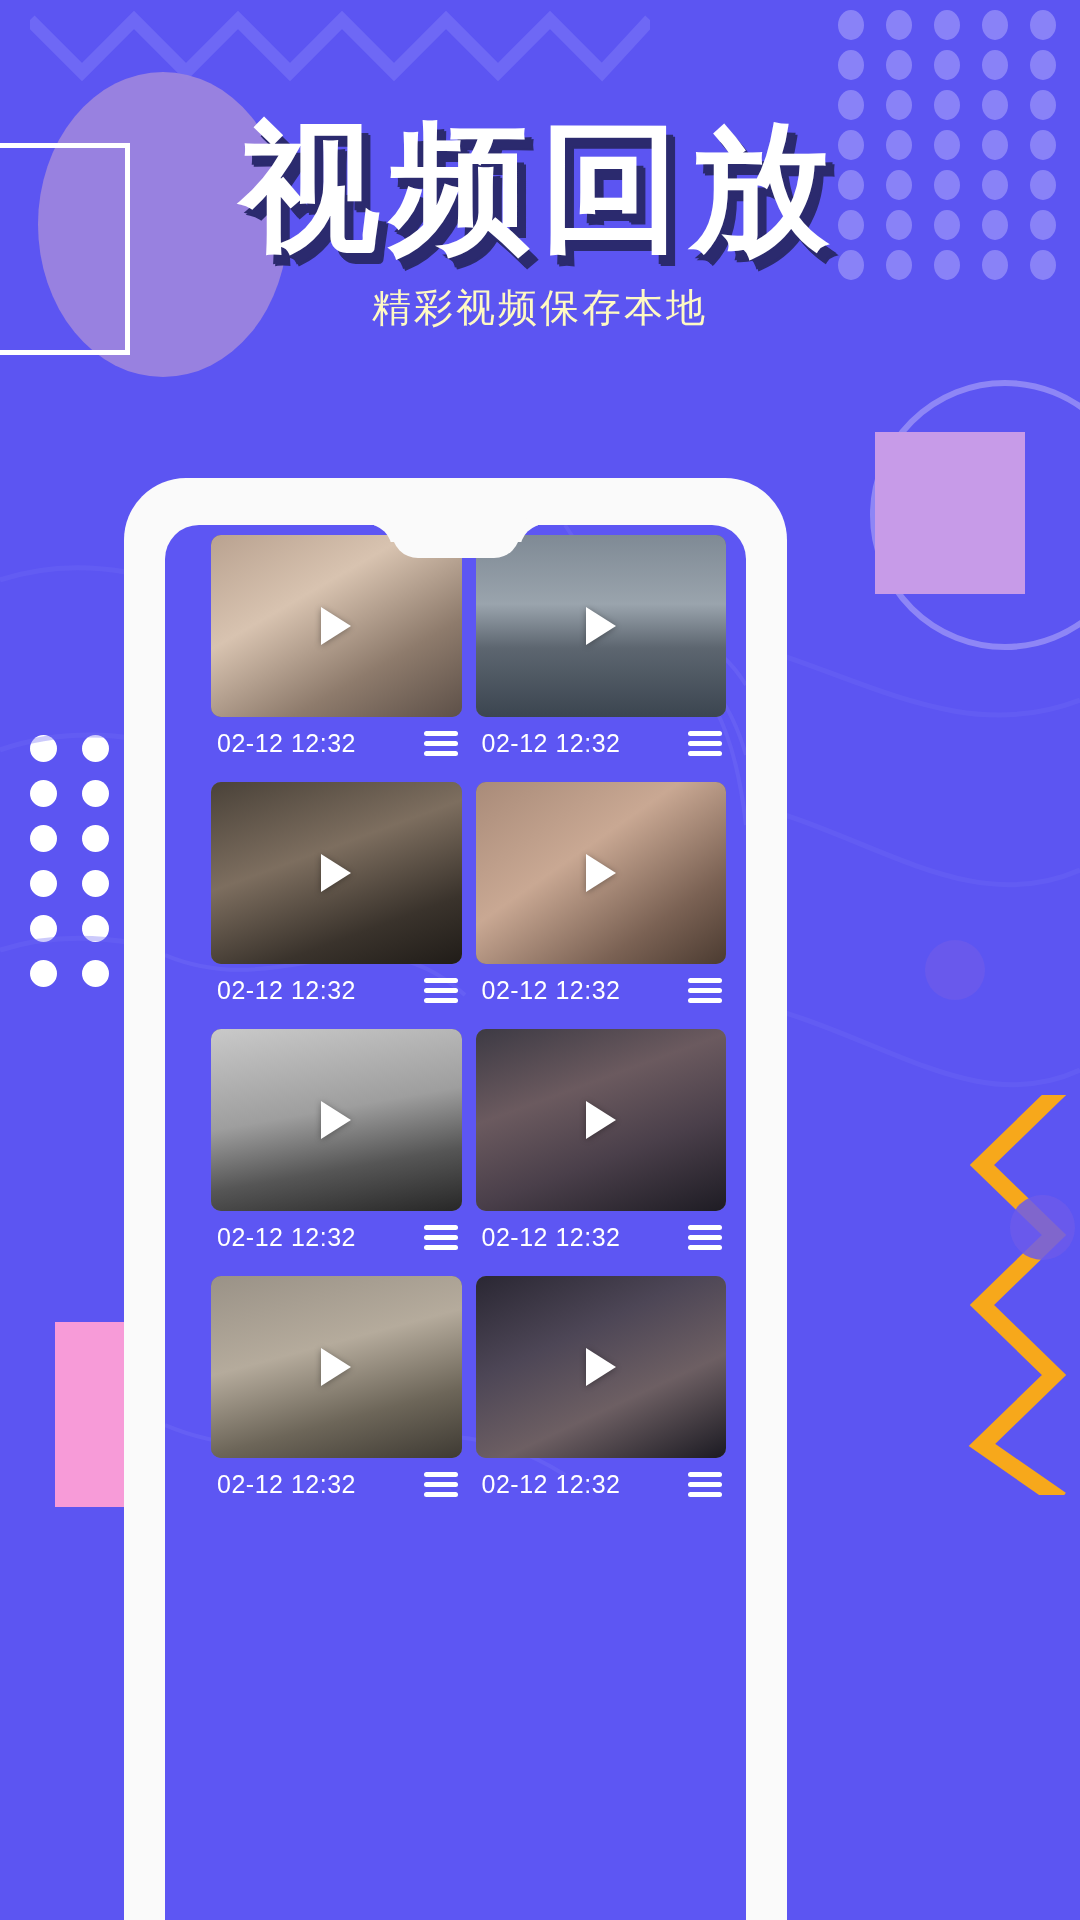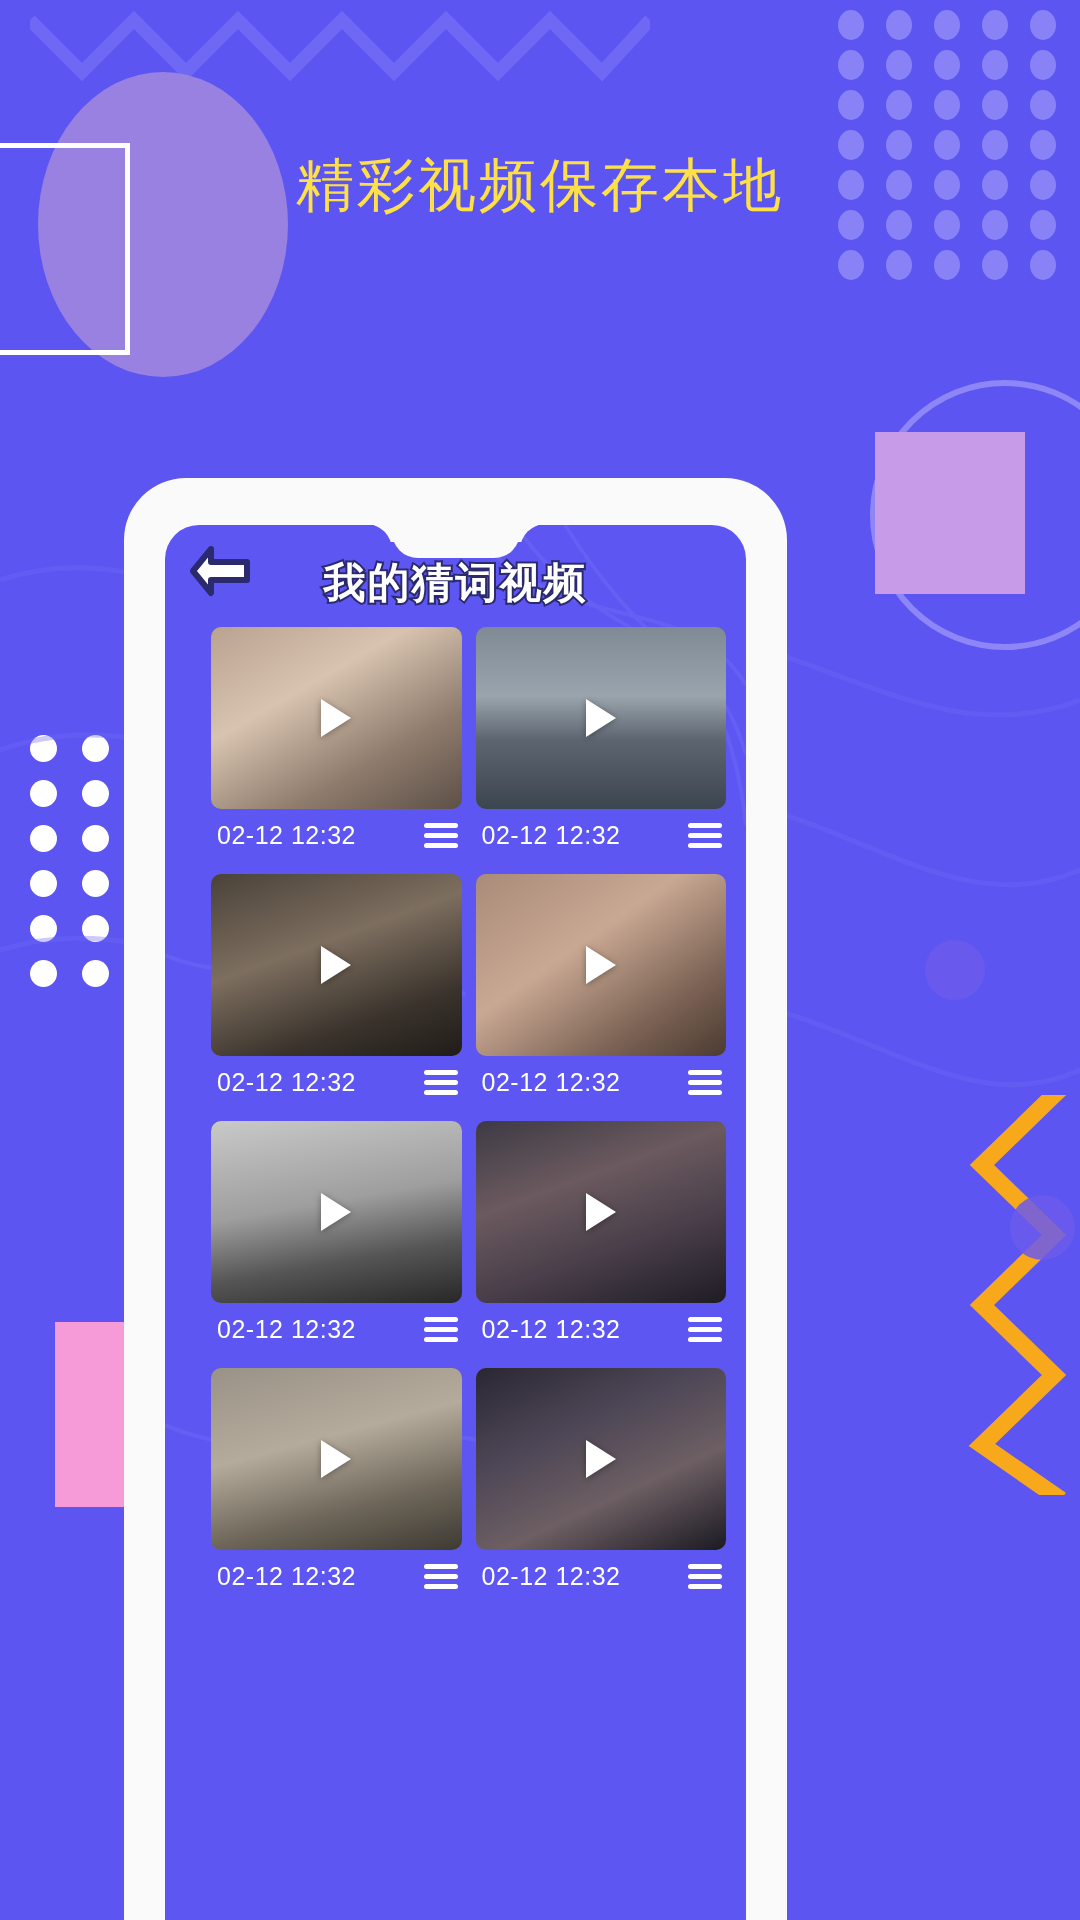--- a/index.html
+++ b/index.html
@@ -63,22 +63,22 @@
   .hero { position:absolute; left:0; top:110px; width:1080px; text-align:center; }
   .hero-title {
     font-size:140px; font-weight:bold; color:#FFFFFF; letter-spacing:10px;
     line-height:1.12;
     text-shadow:
       7px 9px 0 #2B2A6E,
       9px 11px 0 #2B2A6E;
     font-family:"DejaVu Sans", sans-serif;
   }
   .hero-sub {
-    margin-top:37px;
-    font-size:58px; color:#fde047; letter-spacing:3px; font-weight:500;
+    margin-top:14px;
+    font-size:39px; color:#fef9c3; letter-spacing:3px; font-weight:500;
     font-family:"DejaVu Sans", sans-serif;
   }
 
   
   .phone {
     position:absolute; left:124px; top:478px; width:663px; height:1470px;
     background:#FAFAFA;
     border-radius:62px 62px 0 0;
     box-shadow:0 0 0 0 rgba(0,0,0,.08);
   }
@@ -223,42 +223,35 @@
   <div class="circle-pp-b"></div>
 
   <svg class="wave" viewBox="0 0 1080 900" preserveAspectRatio="none">
     <path d="M0,60 C180,0 320,180 520,120 C760,50 900,250 1080,180" fill="none" stroke="#6F69F6" stroke-width="5"></path>
     <path d="M0,230 C200,160 340,360 560,290 C790,215 920,420 1080,350" fill="none" stroke="#6F69F6" stroke-width="5"></path>
     <path d="M0,430 C190,370 350,560 560,490 C800,415 930,620 1080,550" fill="none" stroke="#6F69F6" stroke-width="5"></path>
   </svg>
 </div>
 
 <div class="hero">
+  <div class="hero-title">视频回放</div>
   <div class="hero-sub">精彩视频保存本地</div>
 </div>
 
 <div class="phone">
   <div class="phone-screen">
 
     <svg class="screen-waves" viewBox="0 0 581 1400" preserveAspectRatio="none">
       <path d="M300,0 C400,120 520,60 581,160" fill="none" stroke="#7A74F8" stroke-width="4"></path>
       <path d="M350,0 C450,140 540,90 581,230" fill="none" stroke="#7A74F8" stroke-width="4"></path>
       <path d="M400,0 C500,160 560,120 581,300" fill="none" stroke="#7A74F8" stroke-width="4"></path>
       <path d="M0,430 C120,480 200,380 300,470" fill="none" stroke="#7A74F8" stroke-width="4"></path>
       <path d="M0,900 C140,960 260,860 400,950" fill="none" stroke="#7A74F8" stroke-width="4"></path>
     </svg>
 
-    <div class="appbar">
-      <div class="back-btn">
-        <svg width="66" height="54" viewBox="0 0 66 54">
-          <path d="M24,5 L6,27 L24,49 L24,36 L60,36 L60,18 L24,18 Z" fill="#FFFFFF" stroke="#2B2A6E" stroke-width="6" stroke-linejoin="round"></path>
-        </svg>
-      </div>
-      <div class="appbar-title">我的猜词视频</div>
-    </div>
 
     <div class="grid" id="video-grid">
         <div class="vcard">
           <div class="thumb">
             <div class="thumb-art" style="background:linear-gradient(150deg,#b9a290 0%,#d8c3b0 35%,#8e7b6c 70%,#5d5048 100%);"></div>
             <div class="play"></div>
           </div>
           <div class="meta">
             <span class="meta-time">02-12 12:32</span>
             <div class="hamburger">

